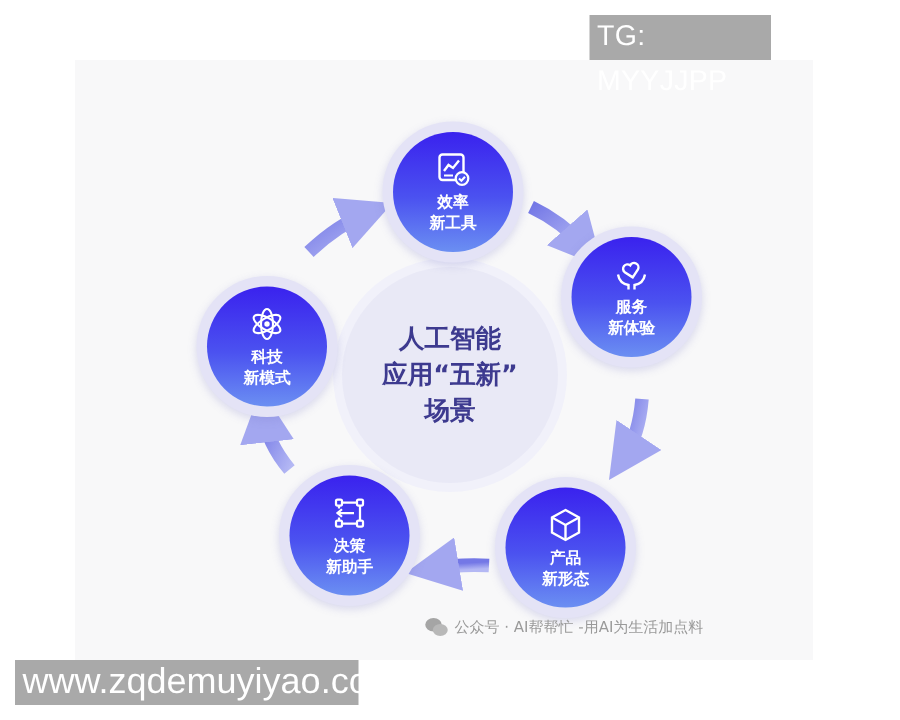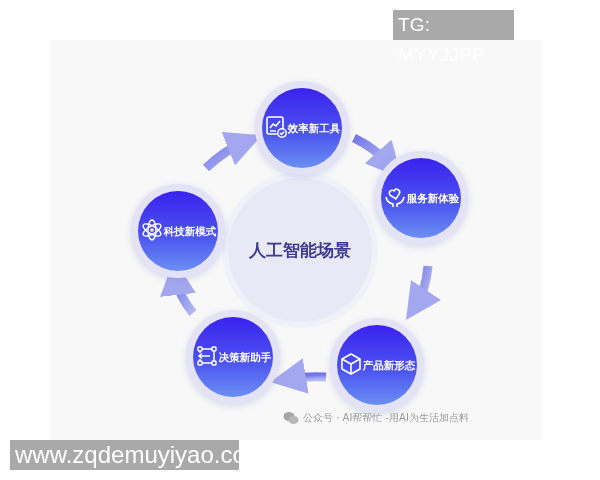--- a/index.html
+++ b/index.html
@@ -23,33 +23,33 @@
       position: absolute; left: 10px; top: 440px; width: 229px; height: 30px;
       background: #a9a9a9; color: #ffffff;
       font-family: "Liberation Sans", sans-serif; font-size: 24px;
       line-height: 30px; padding-left: 5px; box-sizing: border-box;
     }
     svg.arrows { position: absolute; left: 0; top: 0; }
     .center {
       position: absolute; left: 228px; top: 178px; width: 144px; height: 144px;
       border-radius: 50%; background: #e9e9f6;
       box-shadow: 0 0 0 6px #f1f1fa;
-      display: flex; flex-direction: row; align-items: center; justify-content: center;
+      display: flex; flex-direction: column; align-items: center; justify-content: center;
       color: #3d3a8f; font-weight: bold; font-size: 17px; line-height: 24px;
       text-align: center;
     }
     .node {
       position: absolute; width: 94px; height: 94px; border-radius: 50%;
       background: #e4e3f6;
       box-shadow: 0 2px 6px rgba(120,120,200,0.25);
     }
     .node .inner {
       position: absolute; left: 7px; top: 7px; width: 80px; height: 80px; border-radius: 50%;
       background: linear-gradient(180deg, #3a22ee 0%, #4b52f0 55%, #6b8ff2 100%);
-      display: flex; flex-direction: row; align-items: center; justify-content: center;
+      display: flex; flex-direction: column; align-items: center; justify-content: center;
       color: #ffffff; font-size: 10.5px; font-weight: bold; line-height: 14px; text-align: center;
     }
     .node .icon { width: 24px; height: 24px; margin-bottom: 3px; }
     .watermark {
       position: absolute; left: 283px; top: 411px; color: #9a9a9a;
       font-size: 10px; display: flex; align-items: center; gap: 4px;
     }
     .wechat-icon { width: 16px; height: 14px; }
   </style>
 </head>
@@ -74,20 +74,21 @@
 
   <path d="M428,266 Q426,290 416,305" stroke="url(#ag)" stroke-width="9" fill="none" marker-end="url(#ah)"></path>
 
   <path d="M326,377 Q306,376 288,379" stroke="url(#ag)" stroke-width="9" fill="none" marker-end="url(#ah)"></path>
 
   <path d="M193,313 Q178,295 176,277" stroke="url(#ag)" stroke-width="9" fill="none" marker-end="url(#ah)"></path>
 </svg>
 
 <div class="center">
   <span>人工智能</span>
+  <span>应用“五新”</span>
   <span>场景</span>
 </div>
 
 <div class="node" style="left:255px; top:81px;">
   <div class="inner">
     <svg class="icon" viewBox="0 0 24 24">
       <rect x="3" y="2" width="16" height="17" rx="2" fill="none" stroke="#fff" stroke-width="1.6"></rect>
       <polyline points="6,13 9,9 12,11 16,6" fill="none" stroke="#fff" stroke-width="1.6"></polyline>
       <line x1="6" y1="16" x2="12" y2="16" stroke="#fff" stroke-width="1.4"></line>
       <circle cx="18" cy="18" r="4.2" fill="#4b52f0" stroke="#fff" stroke-width="1.5"></circle>

